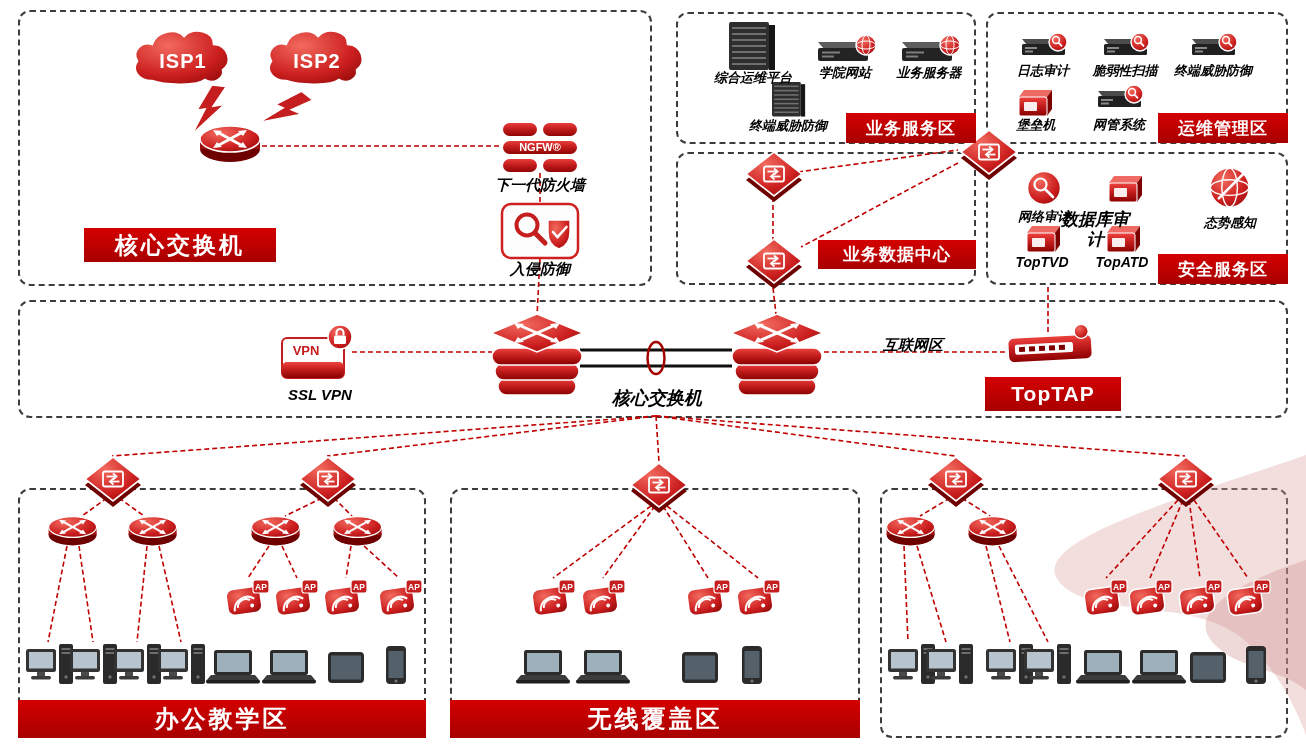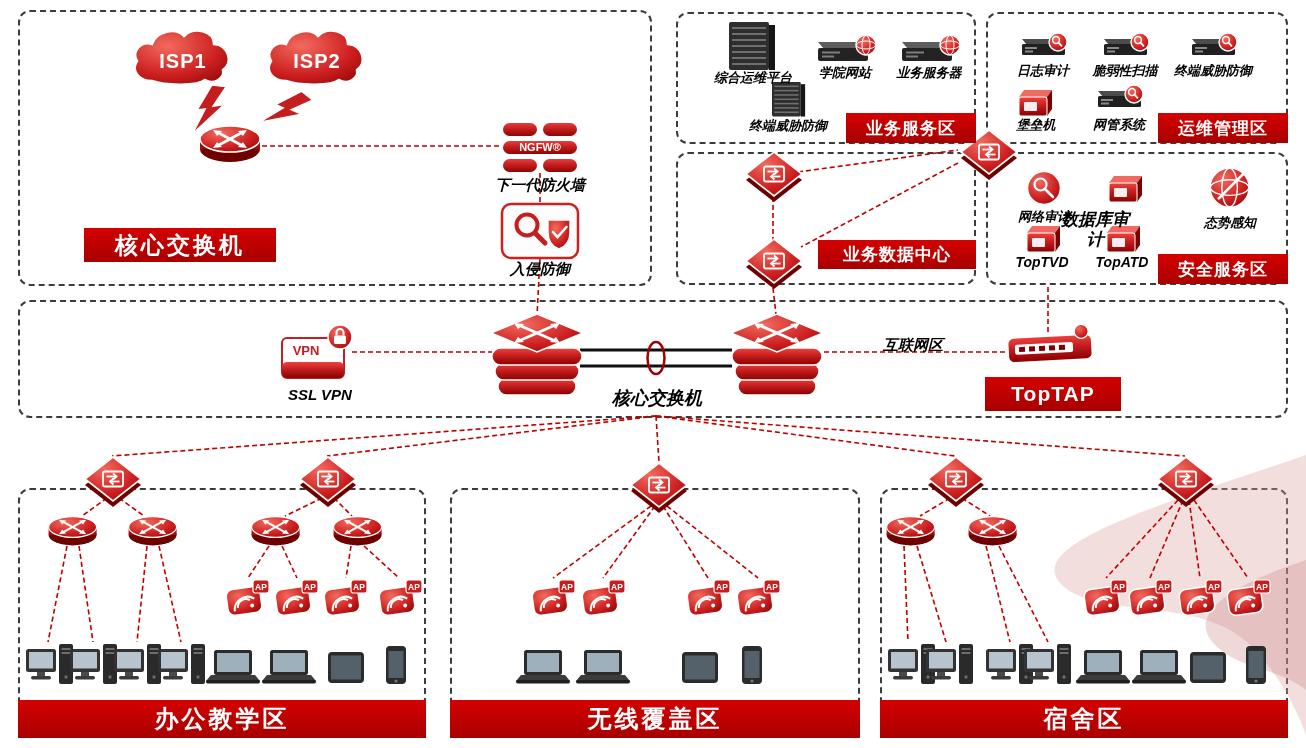--- a/index.html
+++ b/index.html
@@ -368,21 +368,20 @@
   </svg>
 
   <div class="plate" style="left:84px;top:228px;width:192px;height:34px;font-size:23px">核心交换机</div>
   <div class="plate" style="left:846px;top:113px;width:130px;height:30px;font-size:17px;letter-spacing:1px">业务服务区</div>
   <div class="plate" style="left:1158px;top:113px;width:130px;height:30px;font-size:17px;letter-spacing:1px">运维管理区</div>
   <div class="plate" style="left:818px;top:240px;width:158px;height:29px;font-size:17px;letter-spacing:1px">业务数据中心</div>
   <div class="plate" style="left:1158px;top:254px;width:130px;height:30px;font-size:17px;letter-spacing:1px">安全服务区</div>
   <div class="plate" style="left:985px;top:377px;width:136px;height:34px;font-size:21px;letter-spacing:1px">TopTAP</div>
   <div class="plate" style="left:18px;top:700px;width:408px;height:38px;font-size:24px">办公教学区</div>
   <div class="plate" style="left:450px;top:700px;width:410px;height:38px;font-size:24px">无线覆盖区</div>
-  <div class="plate" style="left:880px;top:700px;width:408px;height:38px;font-size:24px">宿舍区</div>
 
   <div class="lbl" style="left:478px;top:176px;width:124px;font-size:15px">下一代防火墙</div>
   <div class="lbl" style="left:490px;top:260px;width:100px;font-size:15px">入侵防御</div>
   <div class="lbl" style="left:272px;top:386px;width:96px;font-size:15px">SSL VPN</div>
   <div class="lbl" style="left:585px;top:388px;width:144px;font-size:18px">核心交换机</div>
   <div class="lbl" style="left:871px;top:336px;width:84px;font-size:15px">互联网区</div>
   <div class="lbl" style="left:699px;top:71px;width:108px;font-size:13px">综合运维平台</div>
   <div class="lbl" style="left:813px;top:66px;width:64px;font-size:13px">学院网站</div>
   <div class="lbl" style="left:895px;top:66px;width:68px;font-size:13px">业务服务器</div>
   <div class="lbl" style="left:742px;top:119px;width:92px;font-size:13px">终端威胁防御</div>

